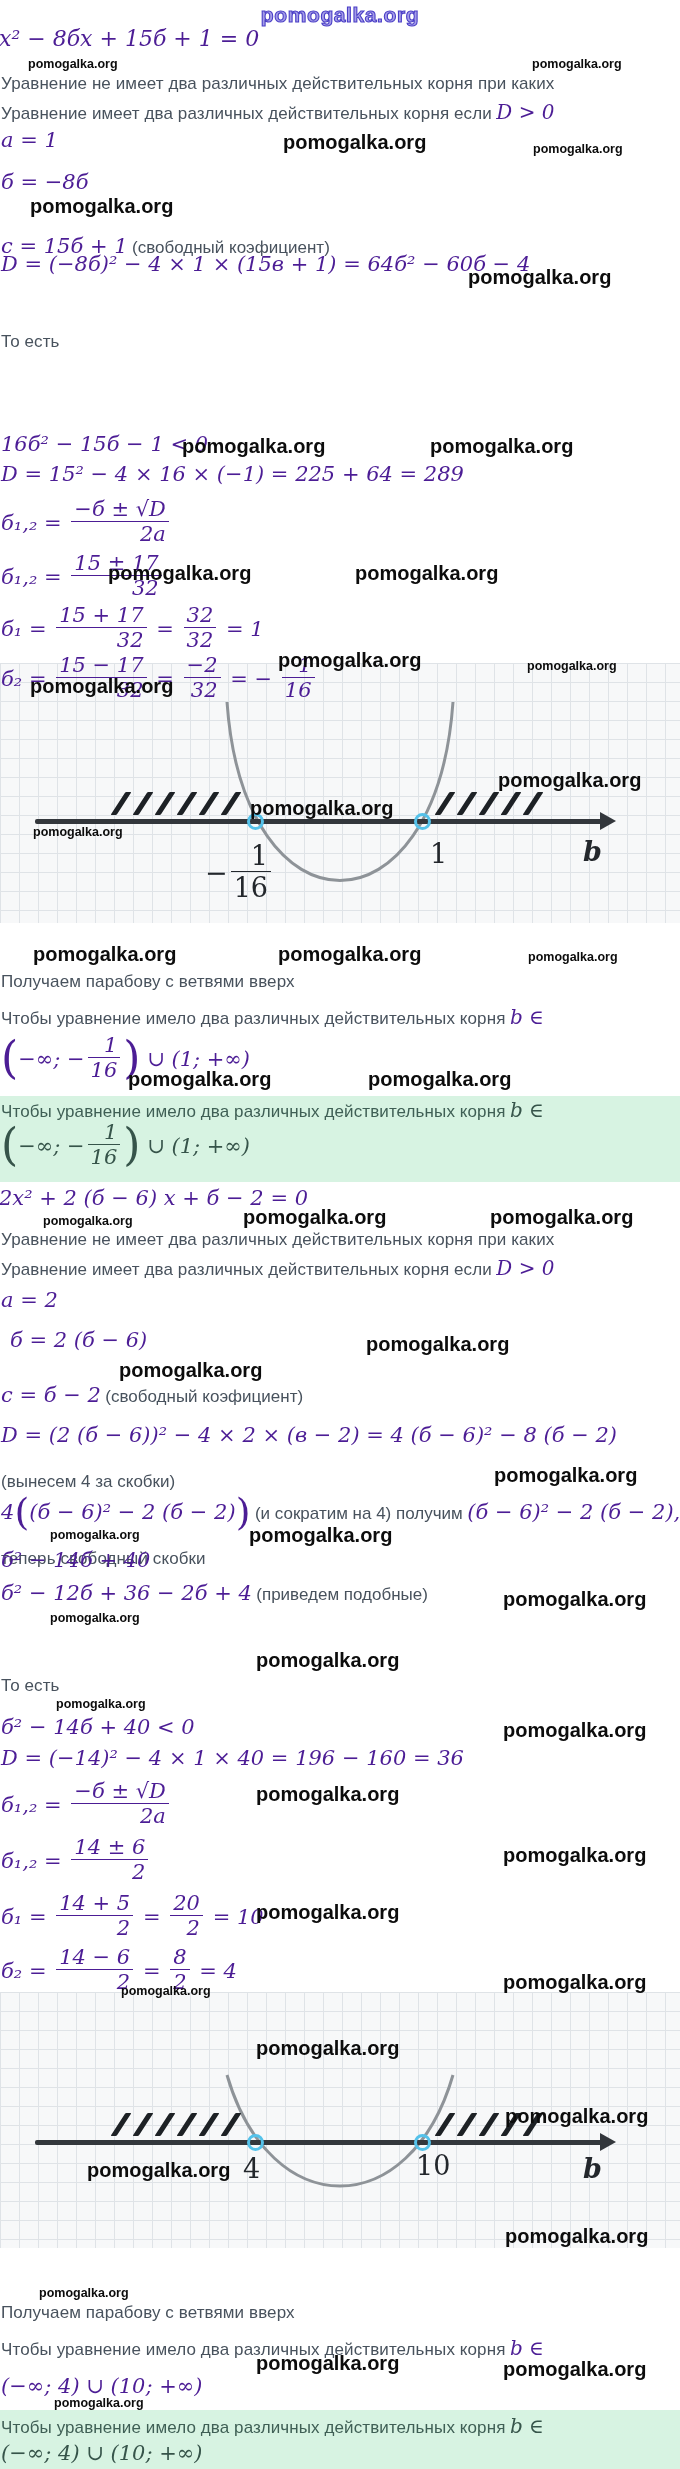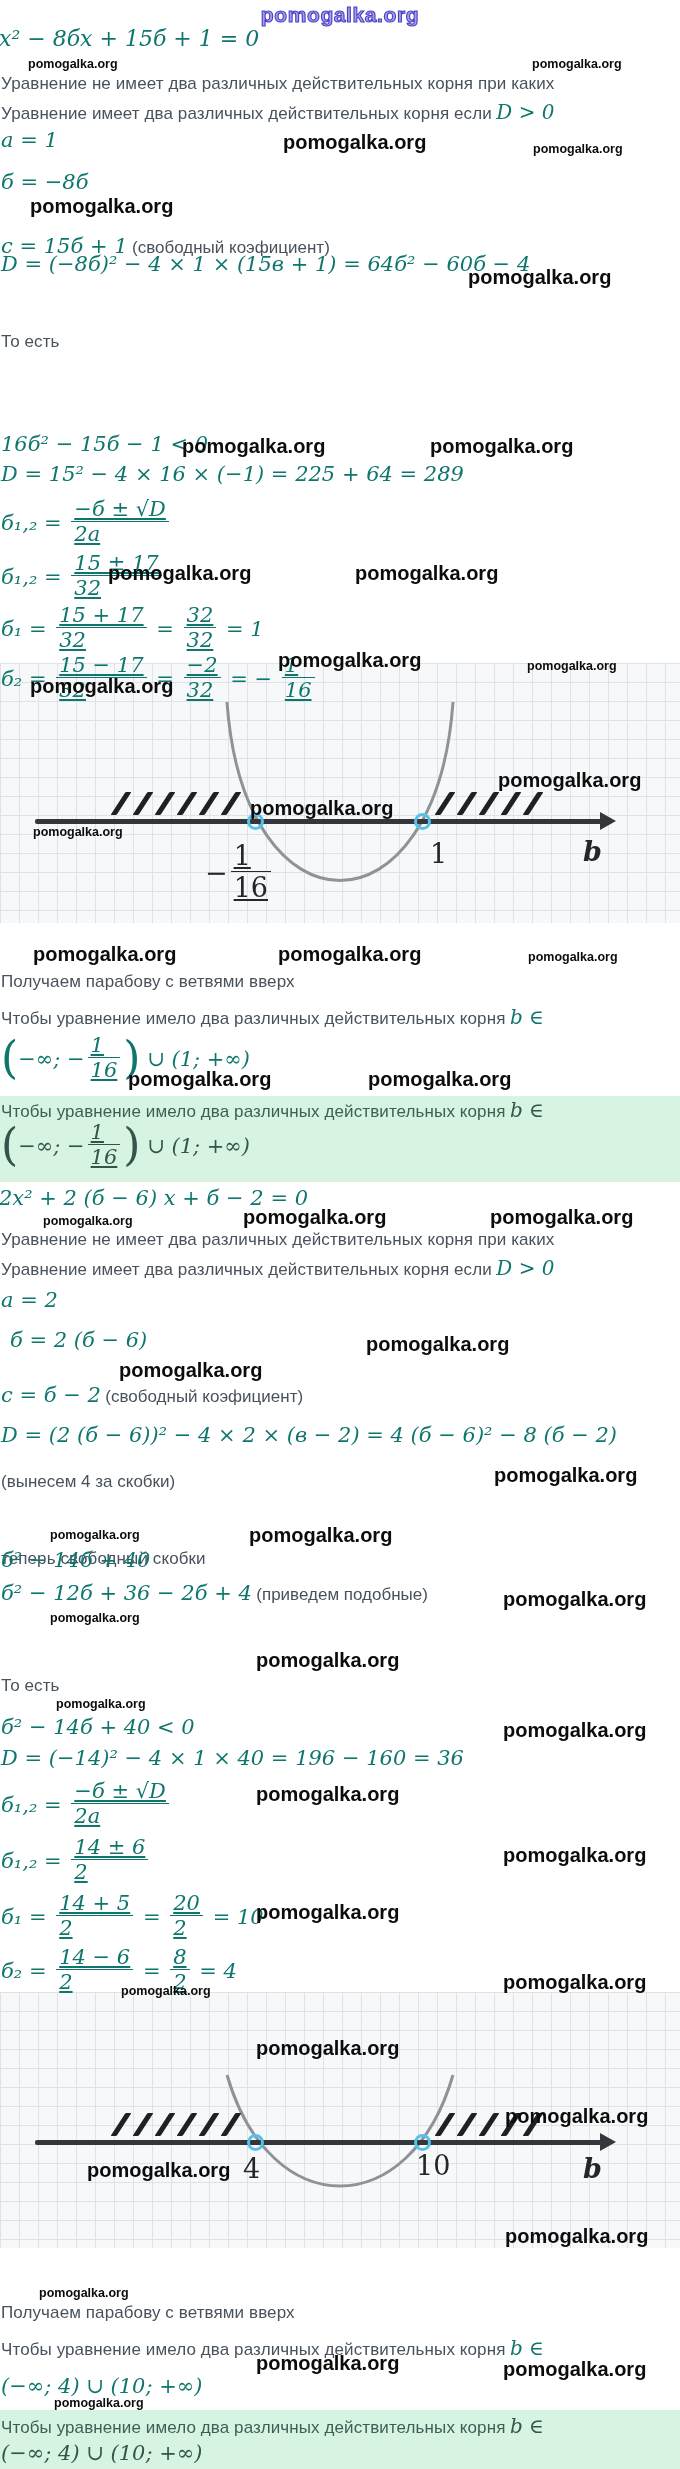--- a/index.html
+++ b/index.html
@@ -1,22 +1,22 @@
 <!DOCTYPE html>
 <html><head>
 <meta charset="utf-8">
 <style>
   html,body{margin:0;padding:0;background:#fff;}
   #page{position:relative;width:680px;height:2469px;background:#ffffff;overflow:hidden;
         font-family:"Liberation Sans",sans-serif;}
   .L{position:absolute;white-space:nowrap;}
   .t{font-family:"Liberation Sans",sans-serif;font-size:17px;color:#48525d;letter-spacing:.1px;}
-  .m{font-family:"DejaVu Serif",serif;font-style:italic;font-size:21px;color:#0f766e;}
+  .m{font-family:"DejaVu Serif",serif;font-style:italic;font-size:21px;color:#4c1d95;}
   .n{font-family:"Liberation Sans",sans-serif;font-style:normal;font-size:17px;color:#48525d;}
-  .frac{display:inline-block;vertical-align:middle;text-align:left;margin:0 3px;transform:translateY(-3px);text-decoration:underline;}
+  .frac{display:inline-block;vertical-align:middle;text-align:right;margin:0 3px;transform:translateY(-3px);}
   .fn,.fd{display:block;line-height:1.15;padding:0 3px;}
   .fd{border-top:1.5px solid currentColor;}
   .bp{font-style:normal;font-size:44px;font-weight:400;vertical-align:middle;display:inline-block;line-height:.85;transform:translateY(-3px);}
   .wm-b{position:absolute;font-weight:700;font-size:20px;color:#0c0c0c;white-space:nowrap;}
   .wm-s{position:absolute;font-weight:600;font-size:12.5px;color:#0c0c0c;white-space:nowrap;}
   .logo{position:absolute;left:0;right:0;top:3px;text-align:center;font-weight:700;font-size:21px;
         letter-spacing:.6px;color:#a49ce8;-webkit-text-stroke:1.1px #4a3ec6;}
   .grid{position:absolute;left:0;width:680px;background-color:#f7f8f9;
         background-image:linear-gradient(#dfe3e7 1px,transparent 1px),
                          linear-gradient(90deg,#dfe3e7 1px,transparent 1px);
@@ -133,20 +133,25 @@
   </div>
   <div class="L m" style="left:1px;top:1288px">a = 2</div>
   <div class="L m" style="left:10px;top:1328px">б = 2 (б − 6)</div>
   <div class="L" style="left:1px;top:1383px">
     <span class="m">c = б − 2</span>
     <span class="n">(свободный коэфициент)</span>
   </div>
   <div class="L" style="left:1px;top:1413px;width:678px;white-space:normal;line-height:45px">
     <span class="m">D = (2 (б − 6))² − 4 × 2 × (в − 2) = 4 (б − 6)² − 8 (б − 2)</span>
     <span class="n">(вынесем 4 за скобки)</span>
+  </div>
+  <div class="L" style="left:1px;top:1499px">
+    <span class="m">4</span><span class="m bp" style="font-size:38px">(</span><span class="m">(б − 6)² − 2 (б − 2)</span><span class="m bp" style="font-size:38px">)</span>
+    <span class="n">(и сократим на 4) получим</span>
+    <span class="m">(б − 6)² − 2 (б − 2),</span>
   </div>
   <div class="L t" style="left:1px;top:1549px">теперь свободный скобки</div>
   <div class="L" style="left:1px;top:1581px">
     <span class="m">б² − 12б + 36 − 2б + 4</span>
     <span class="n">(приведем подобные)</span>
   </div>
   <div class="L m" style="left:1px;top:1548px">б² − 14б + 40</div>
   <div class="L t" style="left:1px;top:1676px">То есть</div>
   <div class="L m" style="left:1px;top:1715px">б² − 14б + 40 &lt; 0</div>
   <div class="L m" style="left:1px;top:1746px">D = (−14)² − 4 × 1 × 40 = 196 − 160 = 36</div>

